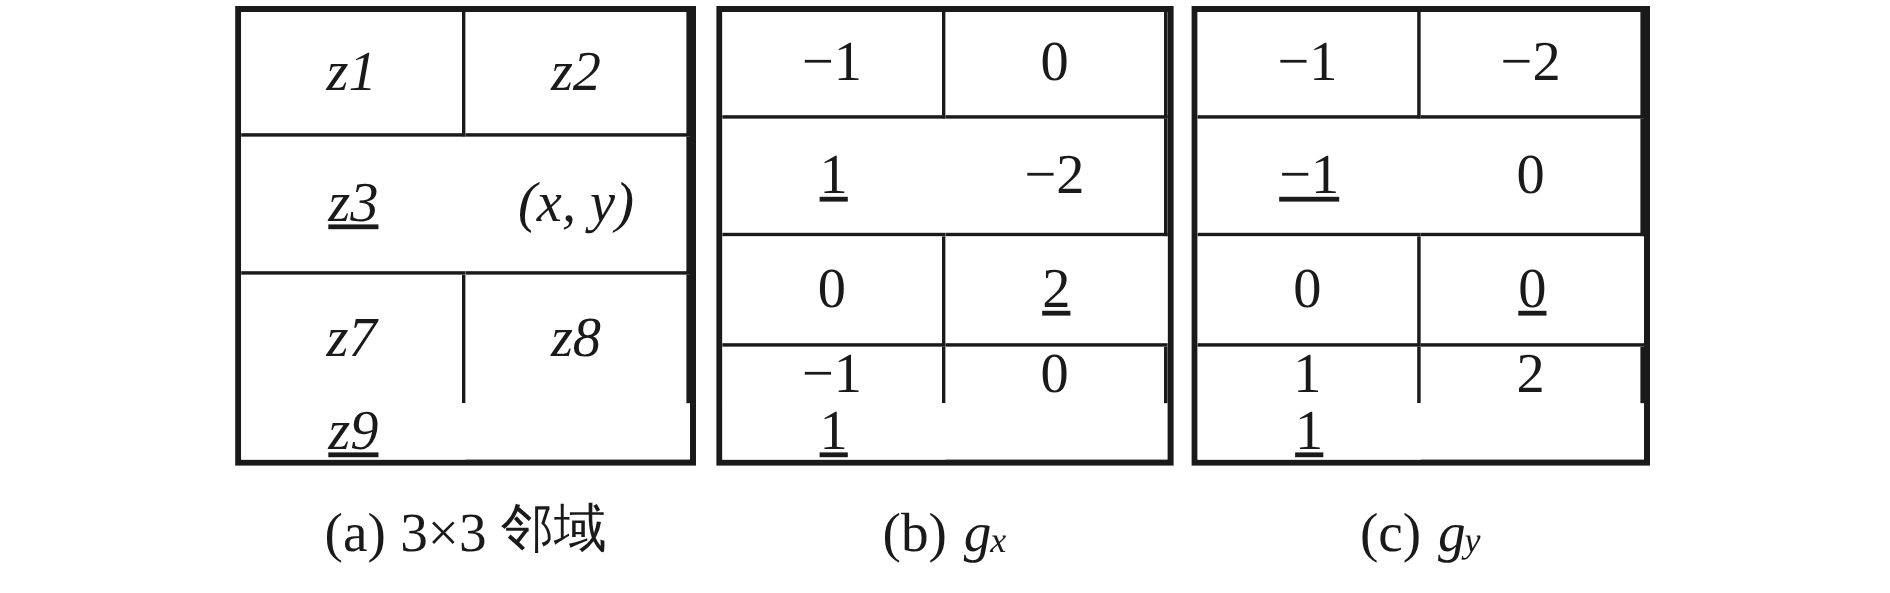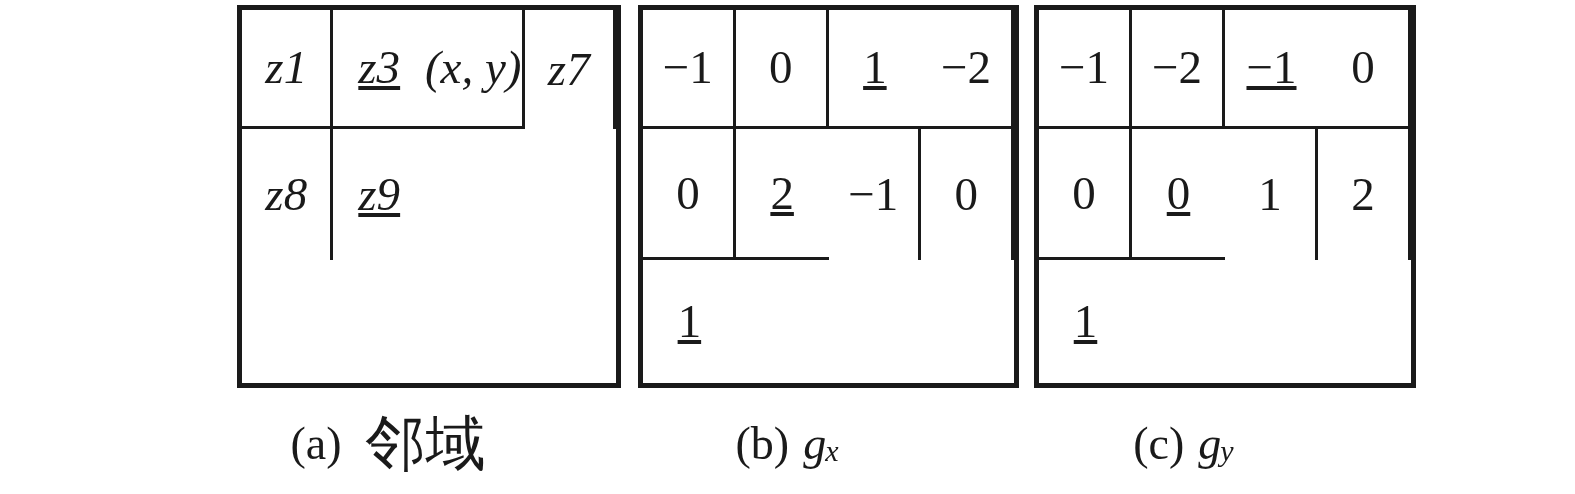--- a/index.html
+++ b/index.html
@@ -22,23 +22,22 @@
     background: #ffffff;
   }
 
   
   .grid {
     position: absolute;
     box-sizing: border-box;
     border: 5px solid #1a1a1a;
     background: #ffffff;
     display: grid;
-    grid-template-columns: repeat(4, 1fr);
+    grid-template-columns: repeat(2, 1fr);
     grid-template-rows: 122fr 135fr 126fr;
-    margin-left: 41px;
   }
 
   .cell {
     box-sizing: border-box;
     border-right: 3px solid #1a1a1a;
     border-bottom: 3px solid #1a1a1a;
     display: flex;
     align-items: center;
     justify-content: center;
     font-size: 47px;
@@ -71,23 +70,23 @@
     line-height: 1;
     white-space: nowrap;
     color: #1a1a1a;
   }
   #caption-a { left: 196px; width: 384px; }
   #caption-b { left: 597px; width: 381px; }
   #caption-c { left: 993px; width: 382px; }
 
   .caption .lead { font-style: normal; }
   .caption .cjk {
-    font-family: Liberation Serif, serif;
+    font-family: Liberation Mono, monospace;
     font-style: normal;
-    font-size: 60px;
+    font-size: 44px;
   }
   .caption .sym {
     font-style: italic;
     padding-left: 2px;
   }
   .caption .sub {
     font-style: italic;
     font-size: 30px;
     vertical-align: sub;
     position: relative;
@@ -96,20 +95,21 @@
   }
   .sp { display: inline-block; width: 12px; }
 </style>
 </head>
 <body>
 
 <div id="figure">
 
   <div class="grid grid-neighborhood" id="grid-a">
     <div class="cell">z1</div>
+    <div class="cell">z2</div>
     <div class="cell col-last">z3</div>
     <div class="cell">(x, y)</div>
     <div class="cell row-last">z7</div>
     <div class="cell row-last">z8</div>
     <div class="cell row-last col-last">z9</div>
   </div>
 
   <div class="grid grid-kernel" id="grid-b">
     <div class="cell">−1</div>
     <div class="cell">0</div>
@@ -130,20 +130,21 @@
     <div class="cell">0</div>
     <div class="cell col-last">0</div>
     <div class="cell row-last">1</div>
     <div class="cell row-last">2</div>
     <div class="cell row-last col-last">1</div>
   </div>
 
   <div class="caption" id="caption-a">
     <span class="lead">(a)</span>
       <span class="sp"></span>
+      <span class="lead">3×3</span>
       <span class="sp"></span>
       <span class="cjk">邻域</span>
   </div>
 
   <div class="caption" id="caption-b">
     <span class="lead">(b)</span>
       <span class="sp"></span>
       <span class="sym">g</span>
       <span class="sub">x</span>
   </div>

